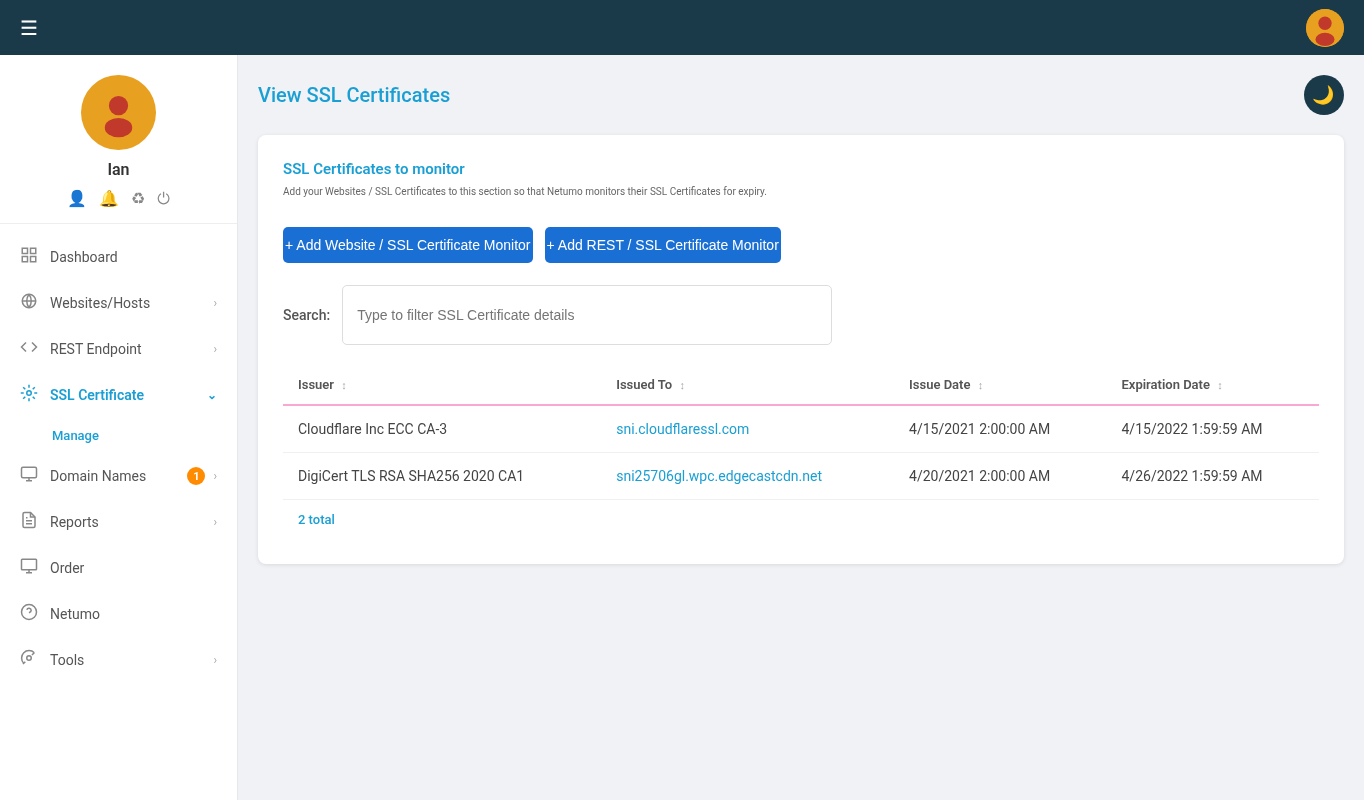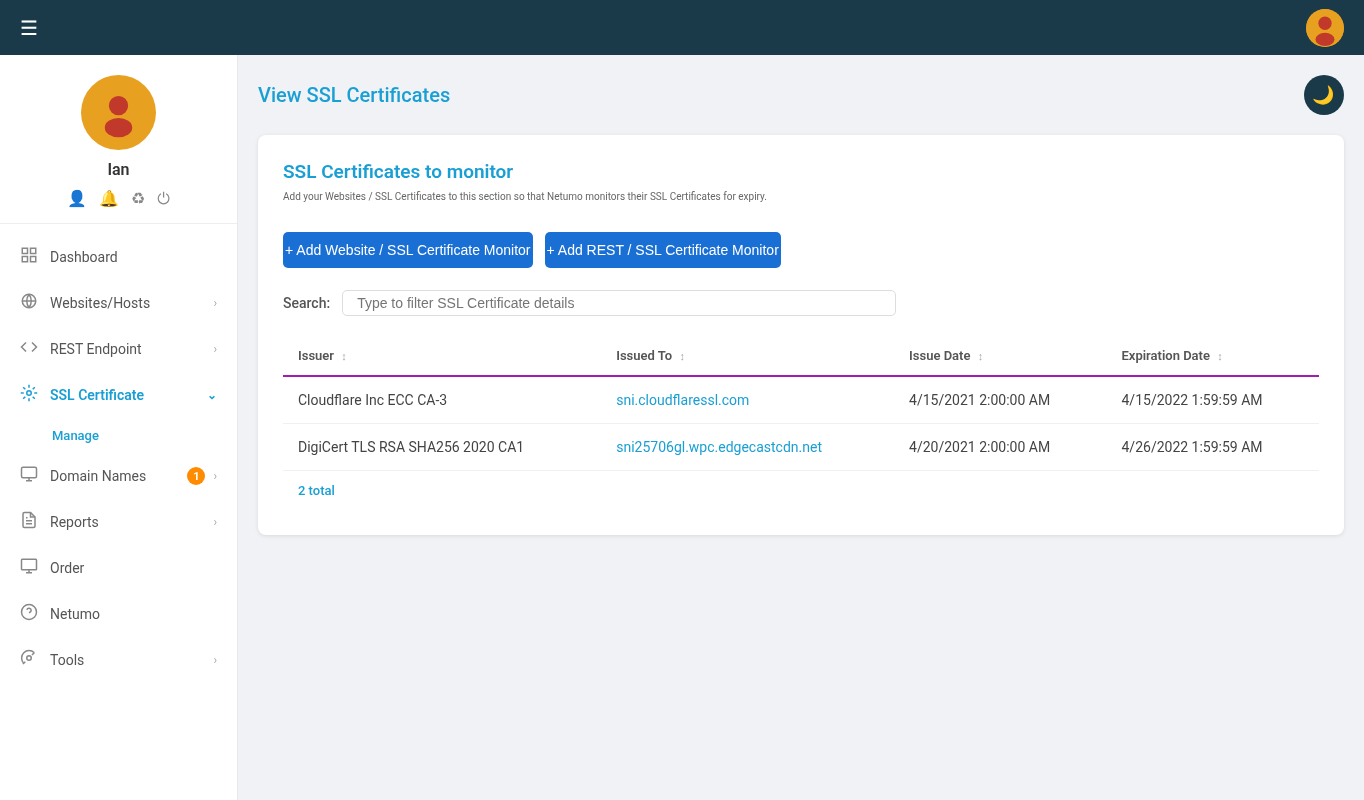--- a/index.html
+++ b/index.html
@@ -108,21 +108,21 @@
     }
 
     
     .card {
       background: white;
       border-radius: 8px;
       padding: 25px;
       box-shadow: 0 1px 4px rgba(0,0,0,0.1);
     }
     .card-title {
-      font-size: 19px; font-weight: 600; color: #333;
+      font-size: 15px; font-weight: 600; color: #333;
       margin-bottom: 8px;
     }
     .card-title span { color: #1a9fd4; }
     .card-desc {
       font-size: 10px; color: #666;
       margin-bottom: 30px;
     }
     .btn-row { display: flex; gap: 12px; margin-bottom: 22px; }
     .btn-primary {
       background: #1a6fd4; color: white;
@@ -132,30 +132,30 @@
       display: flex; align-items: center; gap: 6px;
     }
 
     
     .search-row {
       display: flex; align-items: center; gap: 12px;
       margin-bottom: 20px;
     }
     .search-label { font-size: 14px; color: #555; font-weight: 500; }
     .search-input {
-      width: 554px; padding: 4px 14px;
+      width: 490px; padding: 21px 14px;
       border: 1px solid #ddd; border-radius: 5px;
       font-size: 14px; color: #333;
       outline: none;
     }
 
     
     .table-wrapper { overflow-x: auto; }
     table { width: 100%; border-collapse: collapse; }
-    thead tr { border-bottom: 2px solid #a21caf; }
+    thead tr { border-bottom: 2px solid #f9a8d4; }
     th {
       padding: 12px 15px; text-align: left;
       font-size: 13px; color: #555; font-weight: 600;
     }
     td {
       padding: 15px 15px; font-size: 14px; color: #444;
       border-bottom: 1px solid #f0f0f0;
     }
     td a { color: #1a9fd4; text-decoration: none; }
     .sort-icon { color: #aaa; font-size: 11px; margin-left: 4px; }

